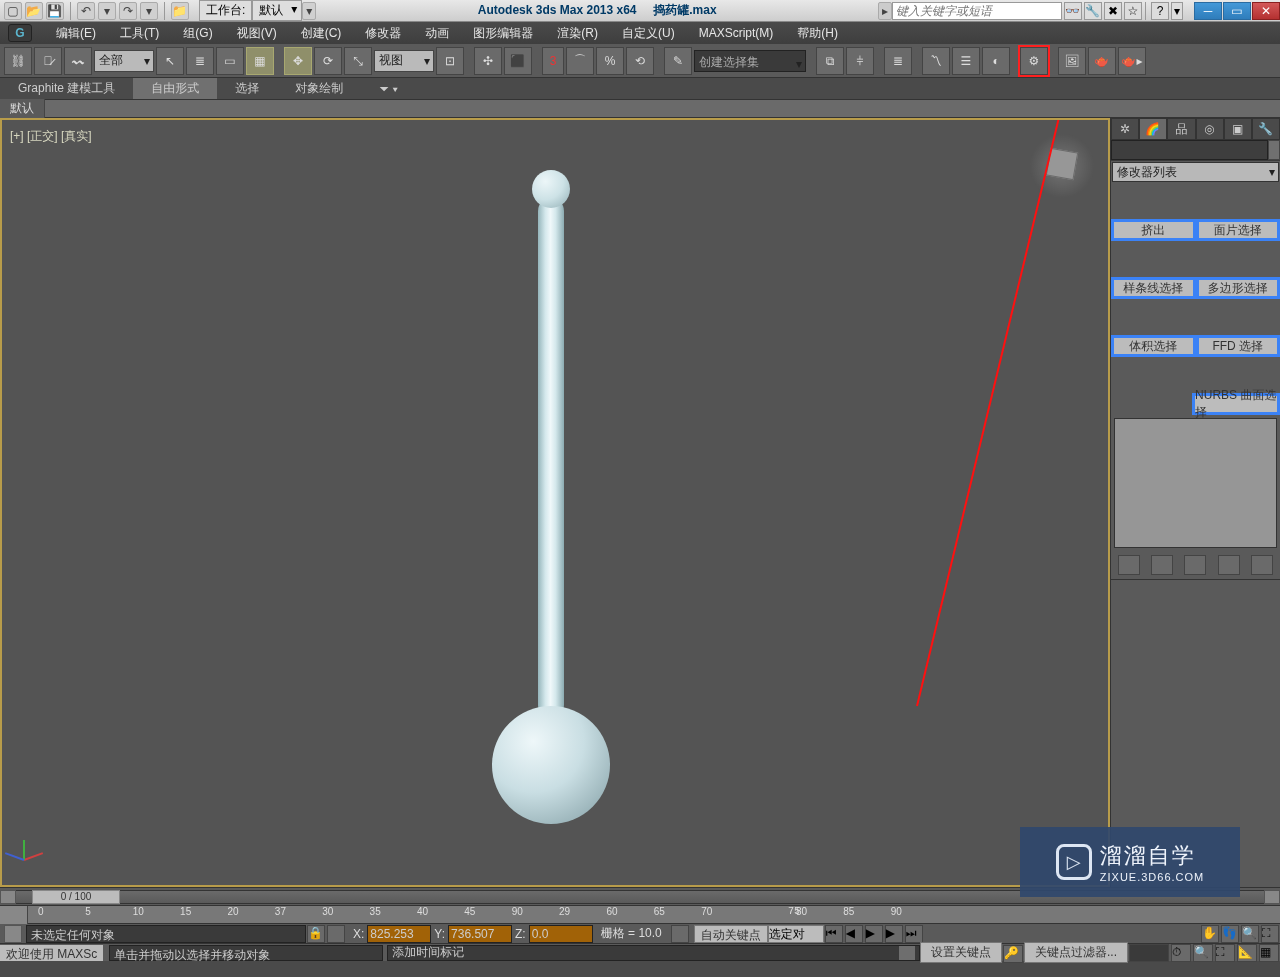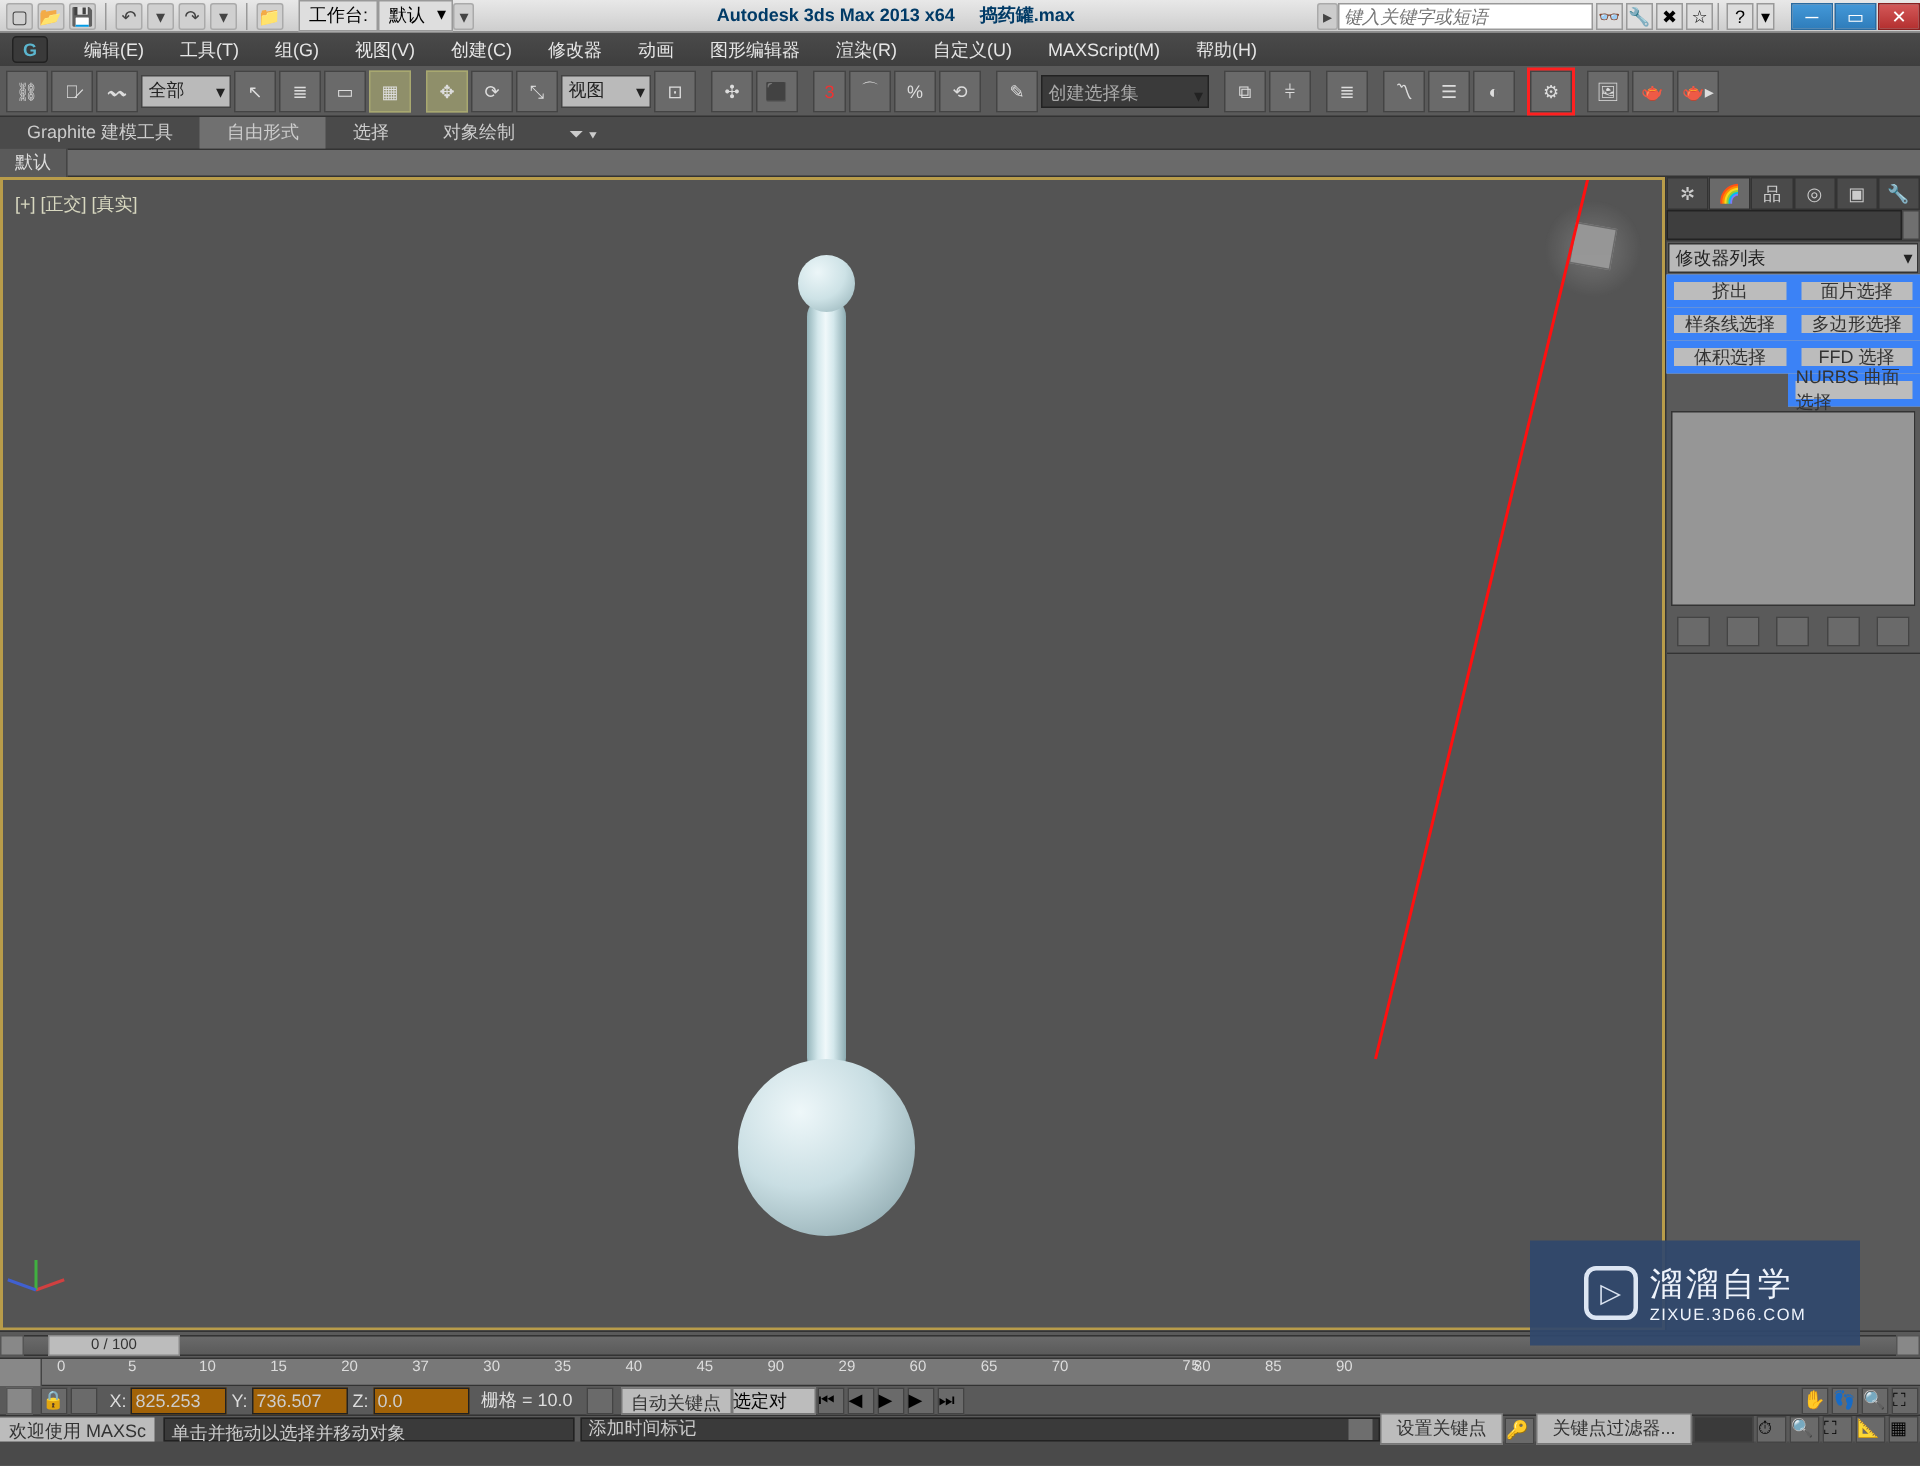--- a/index.html
+++ b/index.html
@@ -69,21 +69,21 @@
 .cmd-panel { position: absolute; top: 118px; right: 0; width: 170px; bottom: 90px; background: #5a5a5a; border-left:1px solid #333; }
 .cmd-tabs { display: flex; height: 22px; background: #4a4a4a; }
 .cmd-tabs .ct { flex: 1; display: flex; align-items: center; justify-content: center; border: 1px solid #333; color: #ccc; }
 .cmd-tabs .ct.active { background: #6a6a6a; }
 .cmd-row { display: flex; background:#555; border-bottom:1px solid #3a3a3a; }
 .cmd-row input { flex: 1; height: 20px; background: #3e3e3e; border: 1px solid #222; color: #ccc; }
 .cmd-row .cbtn { width: 18px; height: 20px; background: #707070; border: 1px solid #444; }
 .cmd-dd { height: 20px; background: #b8b8b8; border: 1px solid #333; margin: 1px; display: flex; align-items: center; padding: 0 4px; color:#222; position: relative; }
 .cmd-dd::after { content: "▾"; position: absolute; right: 3px; }
 .cmd-btns { display: flex; flex-wrap: wrap; }
-.cmd-btns .cb { width: 50%; height: 22px; background: #bcbcbc; border: 5px solid #3b82f6; display: flex; align-items: center; justify-content: center; color: #333; }
+.cmd-btns .cb { width: 50%; height: 22px; background: #bcbcbc; border: 3px solid #3b82f6; display: flex; align-items: center; justify-content: center; color: #333; margin-top: 36px; }
 .cmd-stack { height: 130px; background: #969696; border: 1px solid #333; margin: 3px; }
 .cmd-stackbtns { display: flex; padding: 4px; gap: 6px; justify-content:space-around; }
 .cmd-stackbtns .sb { width: 22px; height: 20px; background: #6a6a6a; border: 1px solid #444; }
 .cmd-rollouts { background:#707070; border-top:1px solid #333; flex:1; }
 
 
 .bottom { position: absolute; left: 0; right: 0; bottom: 0; height: 90px; background: #4a4a4a; }
 .timeslider { height: 18px; background: #5a5a5a; display: flex; align-items: center; position: relative; border-top:1px solid #333; }
 .timeslider .slider-handle { position: absolute; left: 32px; height: 14px; width: 88px; background: #bcbcbc; border: 1px solid #888; font-size: 10px; display: flex; align-items: center; justify-content: center; color:#333; }
 .timeslider .track { position: absolute; left: 0; right: 0; height: 14px; background: linear-gradient(#6a6a6a,#5a5a5a); border: 1px solid #333; }
@@ -323,20 +323,21 @@
         <span class="tick" style="left: 625.789px;">65</span>
         <span class="tick" style="left: 673.158px;">70</span>
         <span class="tick" style="left: 760px; font-family: Liberation Mono, monospace;">75</span>
         <span class="tick" style="left: 767.895px;">80</span>
         <span class="tick" style="left: 815.263px;">85</span>
         <span class="tick" style="left: 862.632px;">90</span>
       </div>
   </div>
   <div class="statusbar">
     <div class="lock"></div>
+    <div class="status-text">未选定任何对象</div>
     <div class="skbtn">🔒</div>
     <div class="skbtn"></div>
     <div class="coord">
       <span class="clabel">X:</span>
       <input class="cval" value="825.253" style="">
       <span class="clabel">Y:</span>
       <input class="cval" value="736.507" style="">
       <span class="clabel">Z:</span>
       <input class="cval" value="0.0" style="">
     </div>

